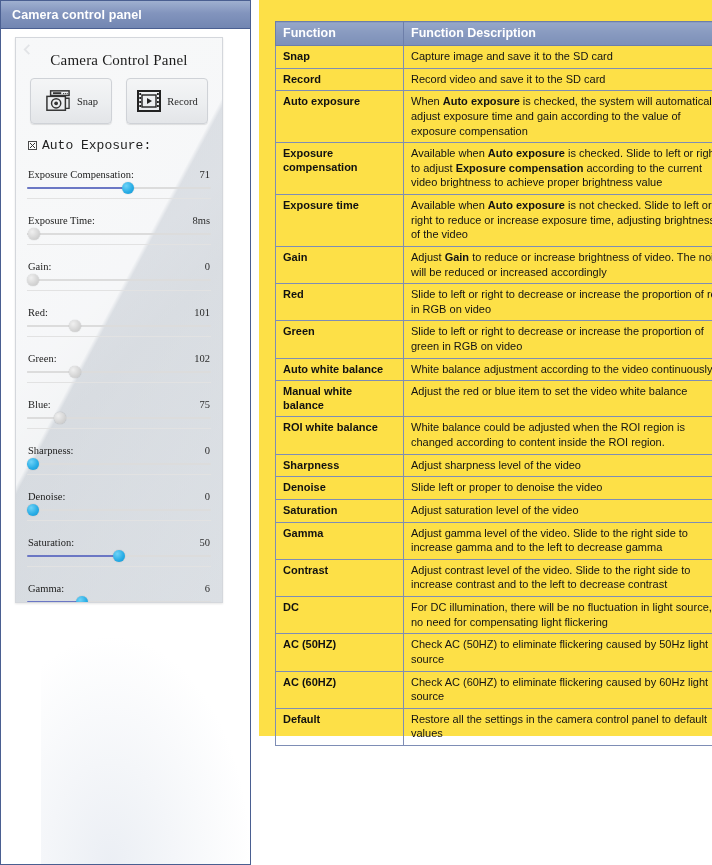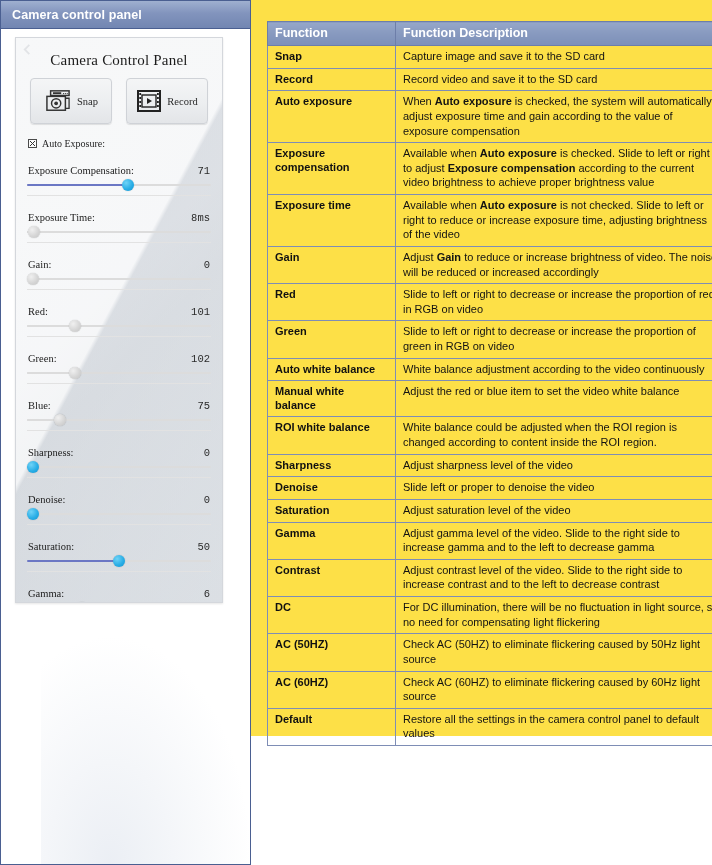--- a/index.html
+++ b/index.html
@@ -8,20 +8,21 @@
     width: 712px; height: 865px;
     background: #ffffff;
     font-family: "Liberation Sans", sans-serif;
     overflow: hidden;
   }
   #root {
     position: relative;
     width: 712px; height: 865px;
     display: flex;
     background: #ffffff;
+    gap: 8px;
   }
 
   
   .left-col {
     position: relative;
     width: 251px;
     height: 865px;
     border: 1px solid #4a5f91;
     border-right: 1px solid #4a5f91;
     background: #ffffff;
@@ -101,32 +102,32 @@
     flex: 0 0 9px;
   }
   .chk-box::after {
     content:"";
     position:absolute; left:1px; top:1px; right:1px; bottom:1px;
     background:
       linear-gradient(45deg, transparent 44%, #333 44%, #333 56%, transparent 56%),
       linear-gradient(-45deg, transparent 44%, #333 44%, #333 56%, transparent 56%);
   }
   .chk-label {
-    font-family:Liberation Serif, serif;
-    font-size: 10px; color:#1f1f1f;
+    font-family:Liberation Mono, monospace;
+    font-size: 13px; color:#1f1f1f;
   }
 
   
   .srow { margin-bottom: 2px; }
   .srow-head { display:flex; justify-content:space-between; align-items:baseline; padding: 0 2px 2px 2px; margin-top: 16px; }
   .srow-name, .srow-val {
     font-family:"Liberation Serif", serif;
     font-size: 10.5px; color:#212121;
   }
-  .srow-val { color:#2b2b2b;font-family:Liberation Mono, monospace; }
+  .srow-val { color:#2b2b2b; }
   .track {
     position:relative;
     height: 12px;
     margin: 0 1px 4px 1px;
   }
   .track .rail {
     position:absolute; left:0; right:0; top:5px;
     height: 2px; background:#dcdcdc; border-radius:1px;
   }
   .track .fill {

